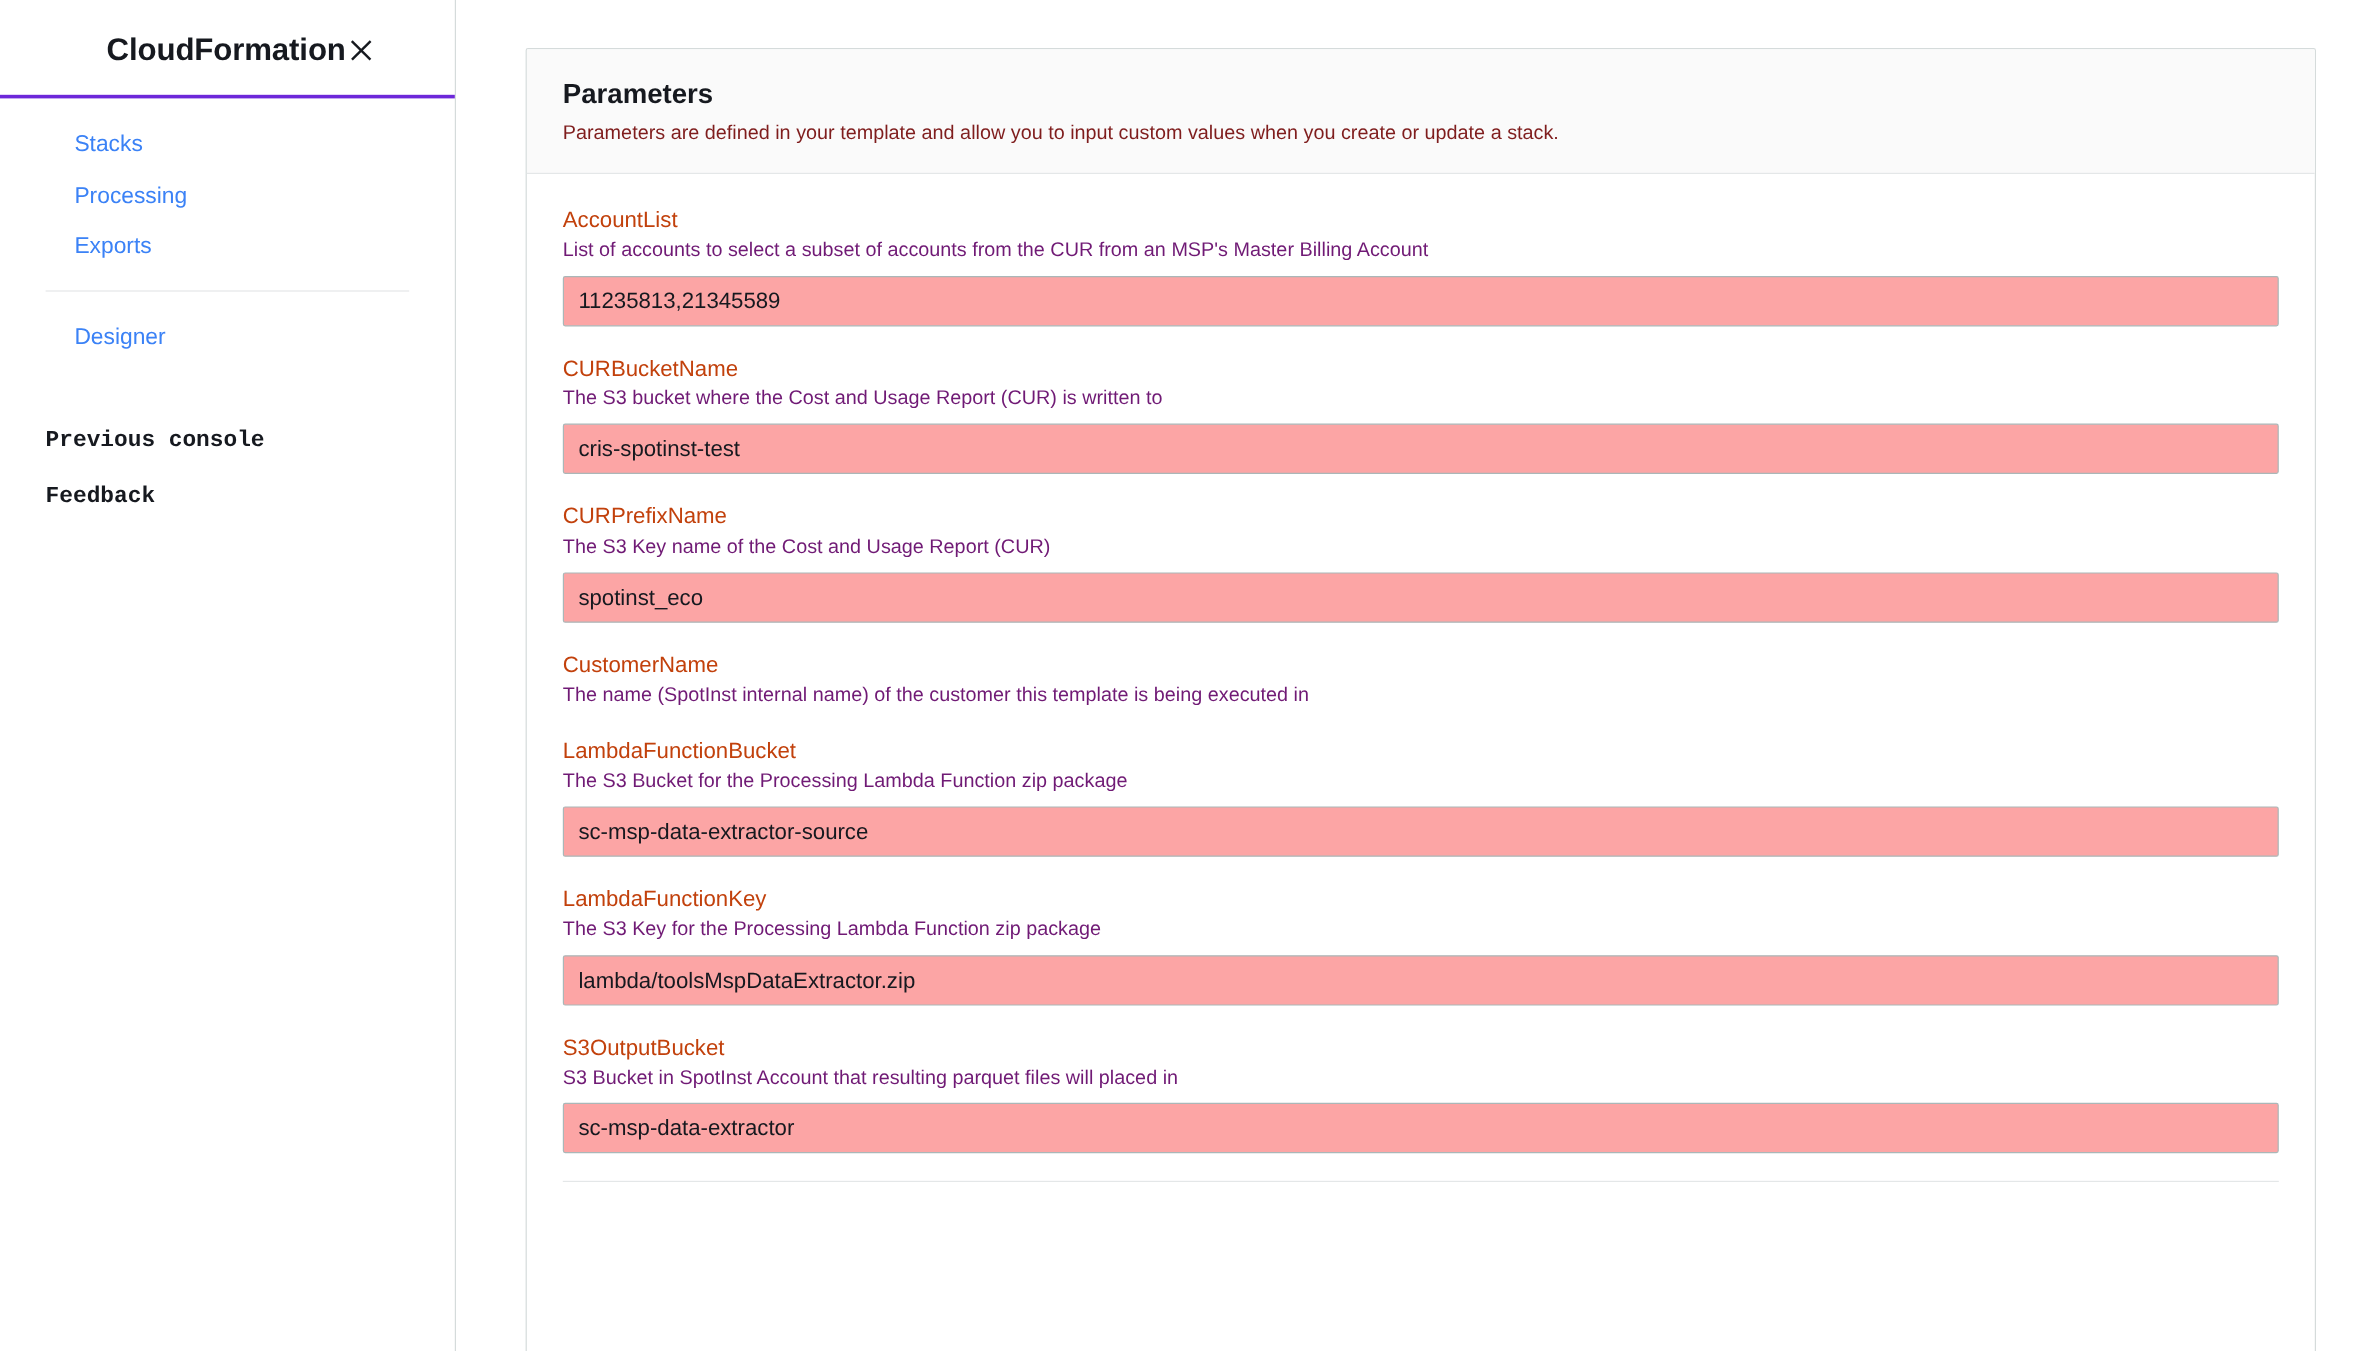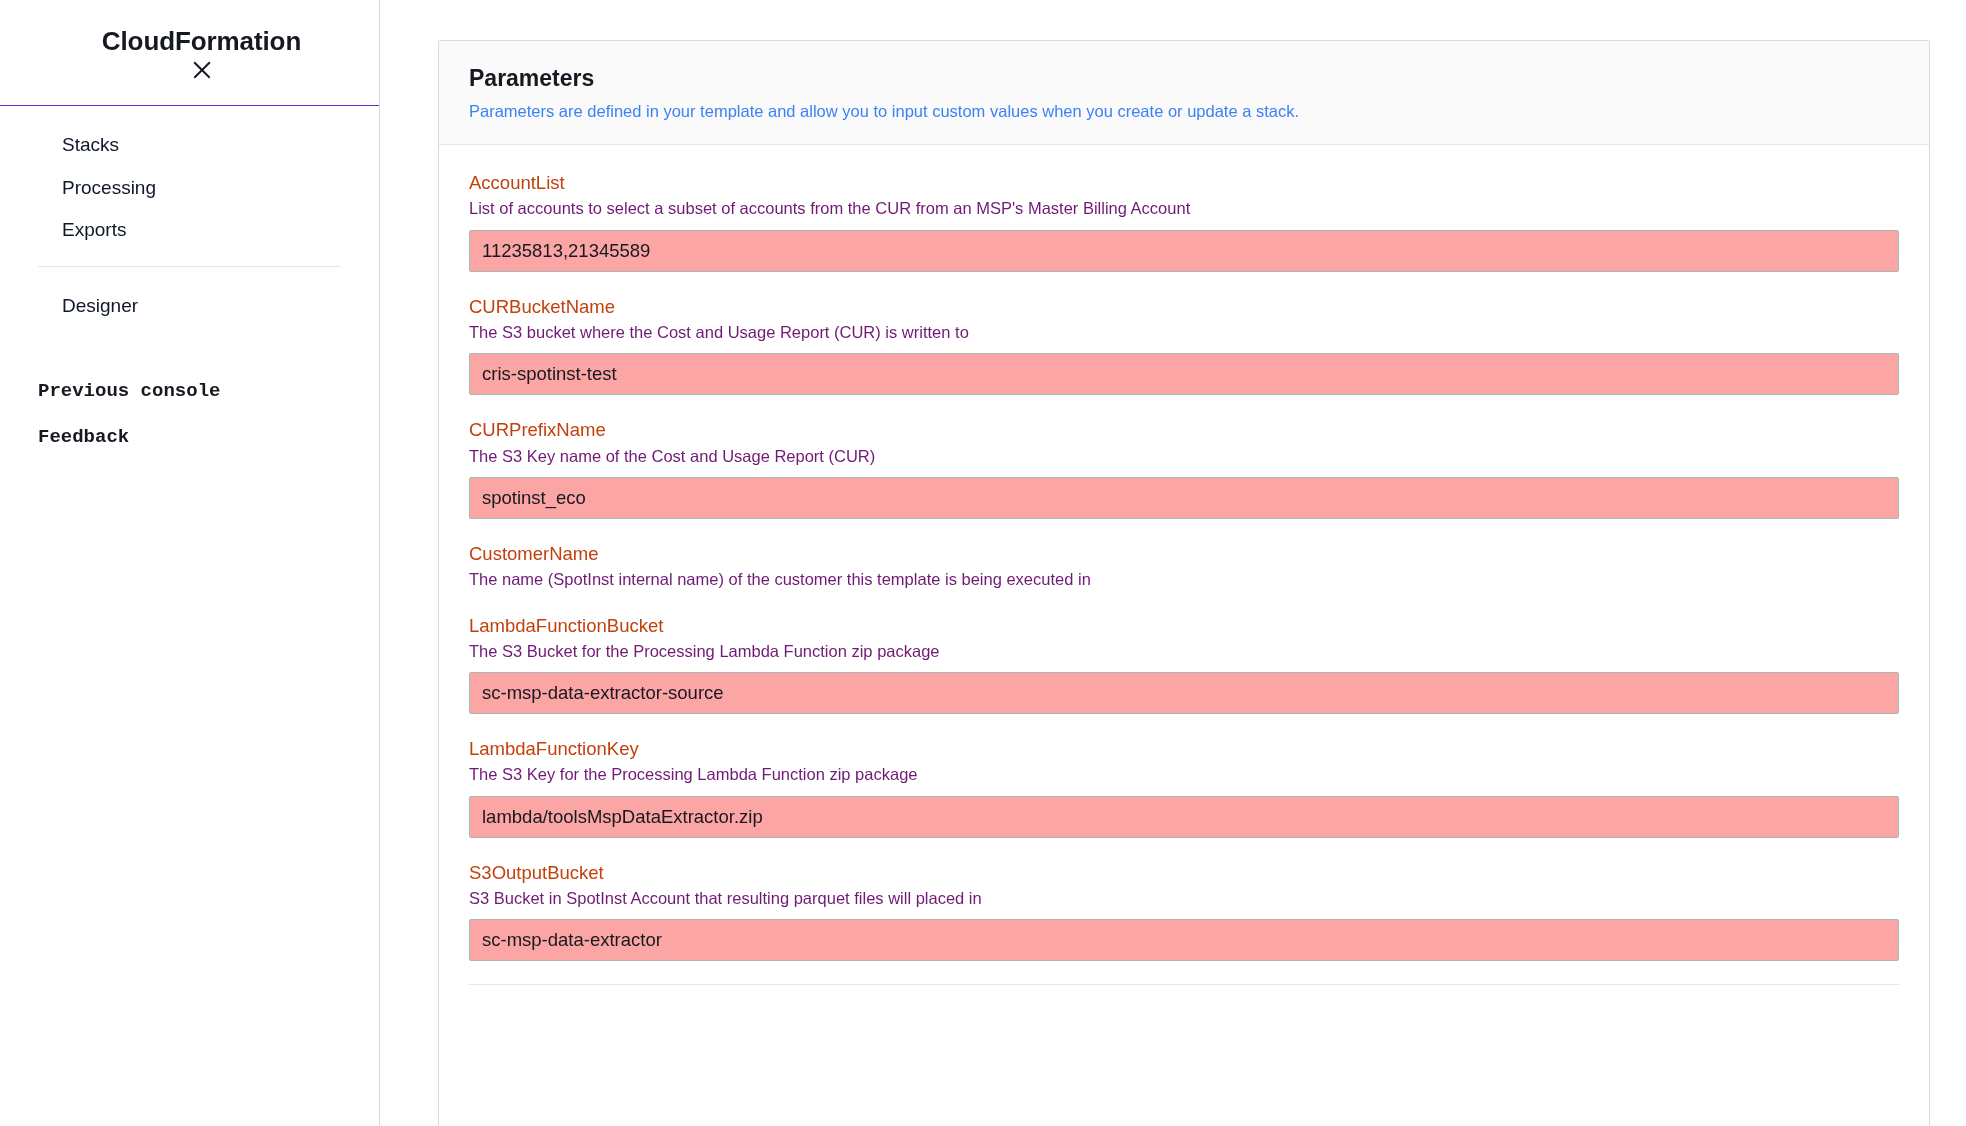--- a/index.html
+++ b/index.html
@@ -24,24 +24,23 @@
     width: 380px;
     min-width: 380px;
     height: 100%;
     background: #ffffff;
     border-right: 1px solid #d5dbdb;
     position: relative;
   }
   .sidebar-header {
     display: flex;
     align-items: center;
-    justify-content: flex-start;
+    justify-content: center;
     padding: 26px 38px 22px 62px;
-    border-bottom: 1px solid #6d28d9;
-    flex-direction: column;
+    border-bottom: 3px solid #6d28d9;
   }
   .sidebar-title {
     font-size: 26px;
     font-weight: bold;
     color: #16191f;
     letter-spacing: -0.1px;
   }
   .close-icon {
     width: 26px;
     height: 26px;
@@ -62,21 +61,21 @@
   .close-icon:after { transform: rotate(-45deg); }
 
   .nav-group {
     padding: 18px 0 14px 0;
     border-bottom: 1px solid #e4e7e8;
     margin: 0 38px;
   }
   .nav-group.no-border { border-bottom: none; }
   .nav-item {
     font-size: 19px;
-    color: #0f172a;
+    color: #3b82f6;
     padding: 9px 0 9px 24px;
     cursor: pointer;
     line-height: 1.3;
   }
   .nav-strong {
     font-size: 19px;
     font-weight: bold;
     color: #16191f;
     padding: 12px 0 12px 0;
     margin: 0 38px;
@@ -107,21 +106,21 @@
     padding: 24px 30px 22px 30px;
   }
   .panel-title {
     font-size: 23px;
     font-weight: bold;
     color: #16191f;
     margin: 0 0 8px 0;
   }
   .panel-subtitle {
     font-size: 16.5px;
-    color: #3b82f6;
+    color: #7f1d1d;
     line-height: 1.35;
   }
   .panel-body {
     padding: 26px 30px 20px 30px;
   }
   .field { margin-bottom: 23px; }
   .field-label {
     font-size: 18.5px;
     color: #c2410c;
     margin-bottom: 4px;

